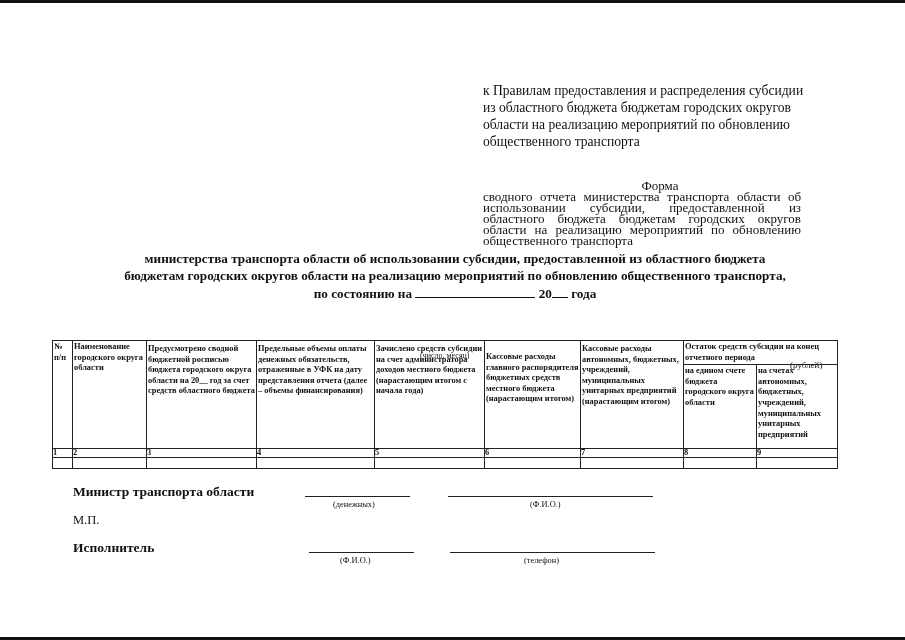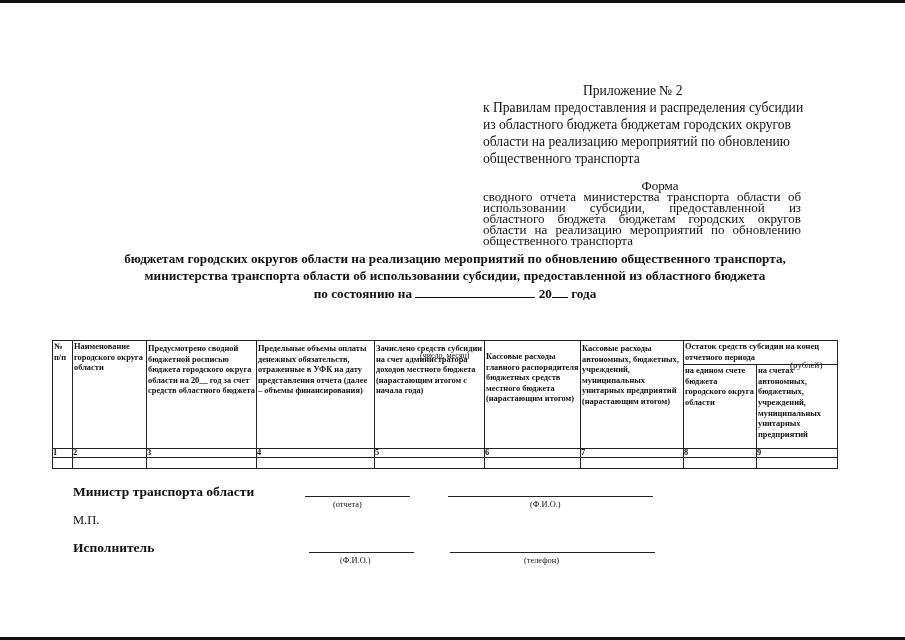--- a/index.html
+++ b/index.html
@@ -33,35 +33,34 @@
   .sig.bold { font-weight: bold; }
   .line { position: absolute; height: 1px; background: #222; }
   .hint { position: absolute; font-size: 8.4px; }
 </style>
 </head>
 <body>
 
 <div class="edge-top"></div>
 
 <div class="appendix">
-  <div class="title">Приложение № 2</div>
   <div>к Правилам предоставления и распределения субсидии</div>
   <div>из областного бюджета бюджетам городских округов</div>
   <div>области на реализацию мероприятий по обновлению</div>
   <div>общественного транспорта</div>
 </div>
 
 <div class="form-caption">
   <div class="label">Форма</div>
   <div class="body">сводного отчета министерства транспорта области об использовании субсидии, предоставленной из областного бюджета бюджетам городских округов области на реализацию мероприятий по обновлению общественного транспорта</div>
 </div>
 
 <div class="report-head">
+  <div>министерства транспорта области об использовании субсидии, предоставленной из областного бюджета</div>
   <div>бюджетам городских округов области на реализацию мероприятий по обновлению общественного транспорта,</div>
-  <div>министерства транспорта области об использовании субсидии, предоставленной из областного бюджета</div>
   <div>
     <span>по состоянию на</span>
     <span class="blank"></span>
     <span>20</span><span class="blank-sm"></span>
     <span>года</span>
   </div>
 </div>
 <div class="date-hint">(число, месяц)</div>
 <div class="units">(рублей)</div>
 
@@ -112,21 +111,21 @@
     <td></td>
     <td></td>
     <td></td>
     <td></td>
   </tr>
 </tbody>
   </table>
 
 <div class="sig bold" style="left:73px; top:484px;text-align:center;">Министр транспорта области</div>
 <div class="line" style="left:305px; top:496px; width:105px;"></div>
-<div class="hint" style="left:333px; top:500px;">(отчета)</div>
+<div class="hint" style="left:333px; top:500px;">(денежных)</div>
 <div class="line" style="left:448px; top:496px; width:205px;"></div>
 <div class="hint" style="left:530px; top:500px;">(Ф.И.О.)</div>
 
 <div class="sig" style="left:73px; top:513px; font-size:12.5px;">М.П.</div>
 
 <div class="sig bold" style="left:73px; top:540px;">Исполнитель</div>
 <div class="line" style="left:309px; top:552px; width:105px;"></div>
 <div class="hint" style="left:340px; top:556px;">(Ф.И.О.)</div>
 <div class="line" style="left:450px; top:552px; width:205px;"></div>
 <div class="hint" style="left:524px; top:556px;">(телефон)</div>

